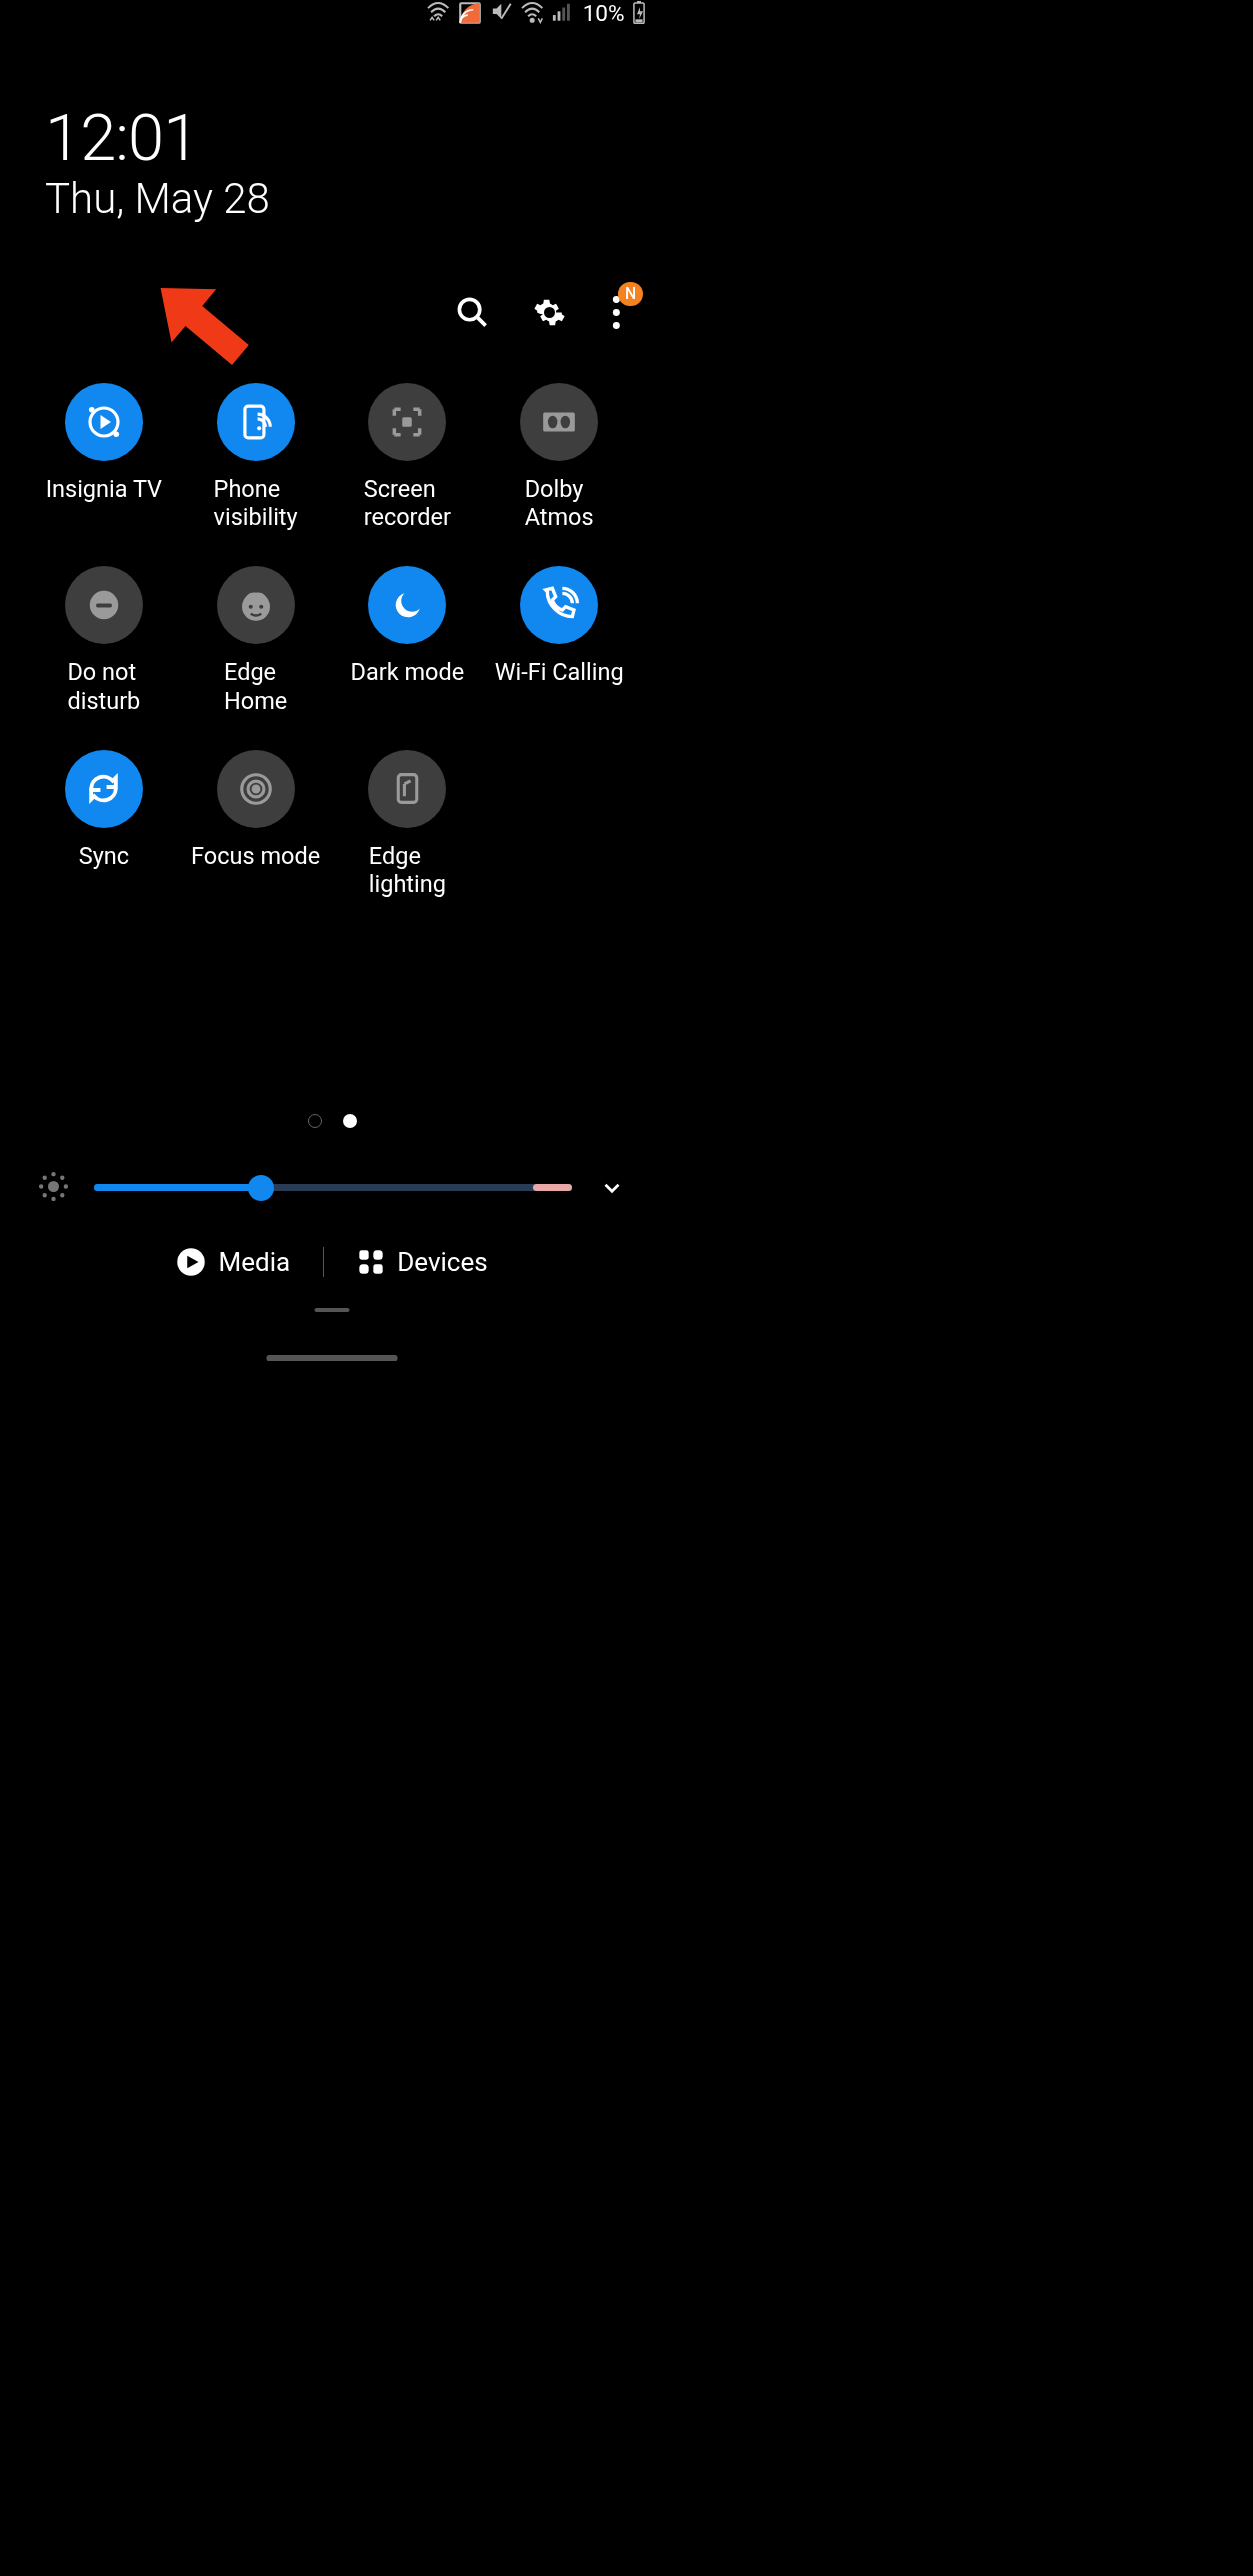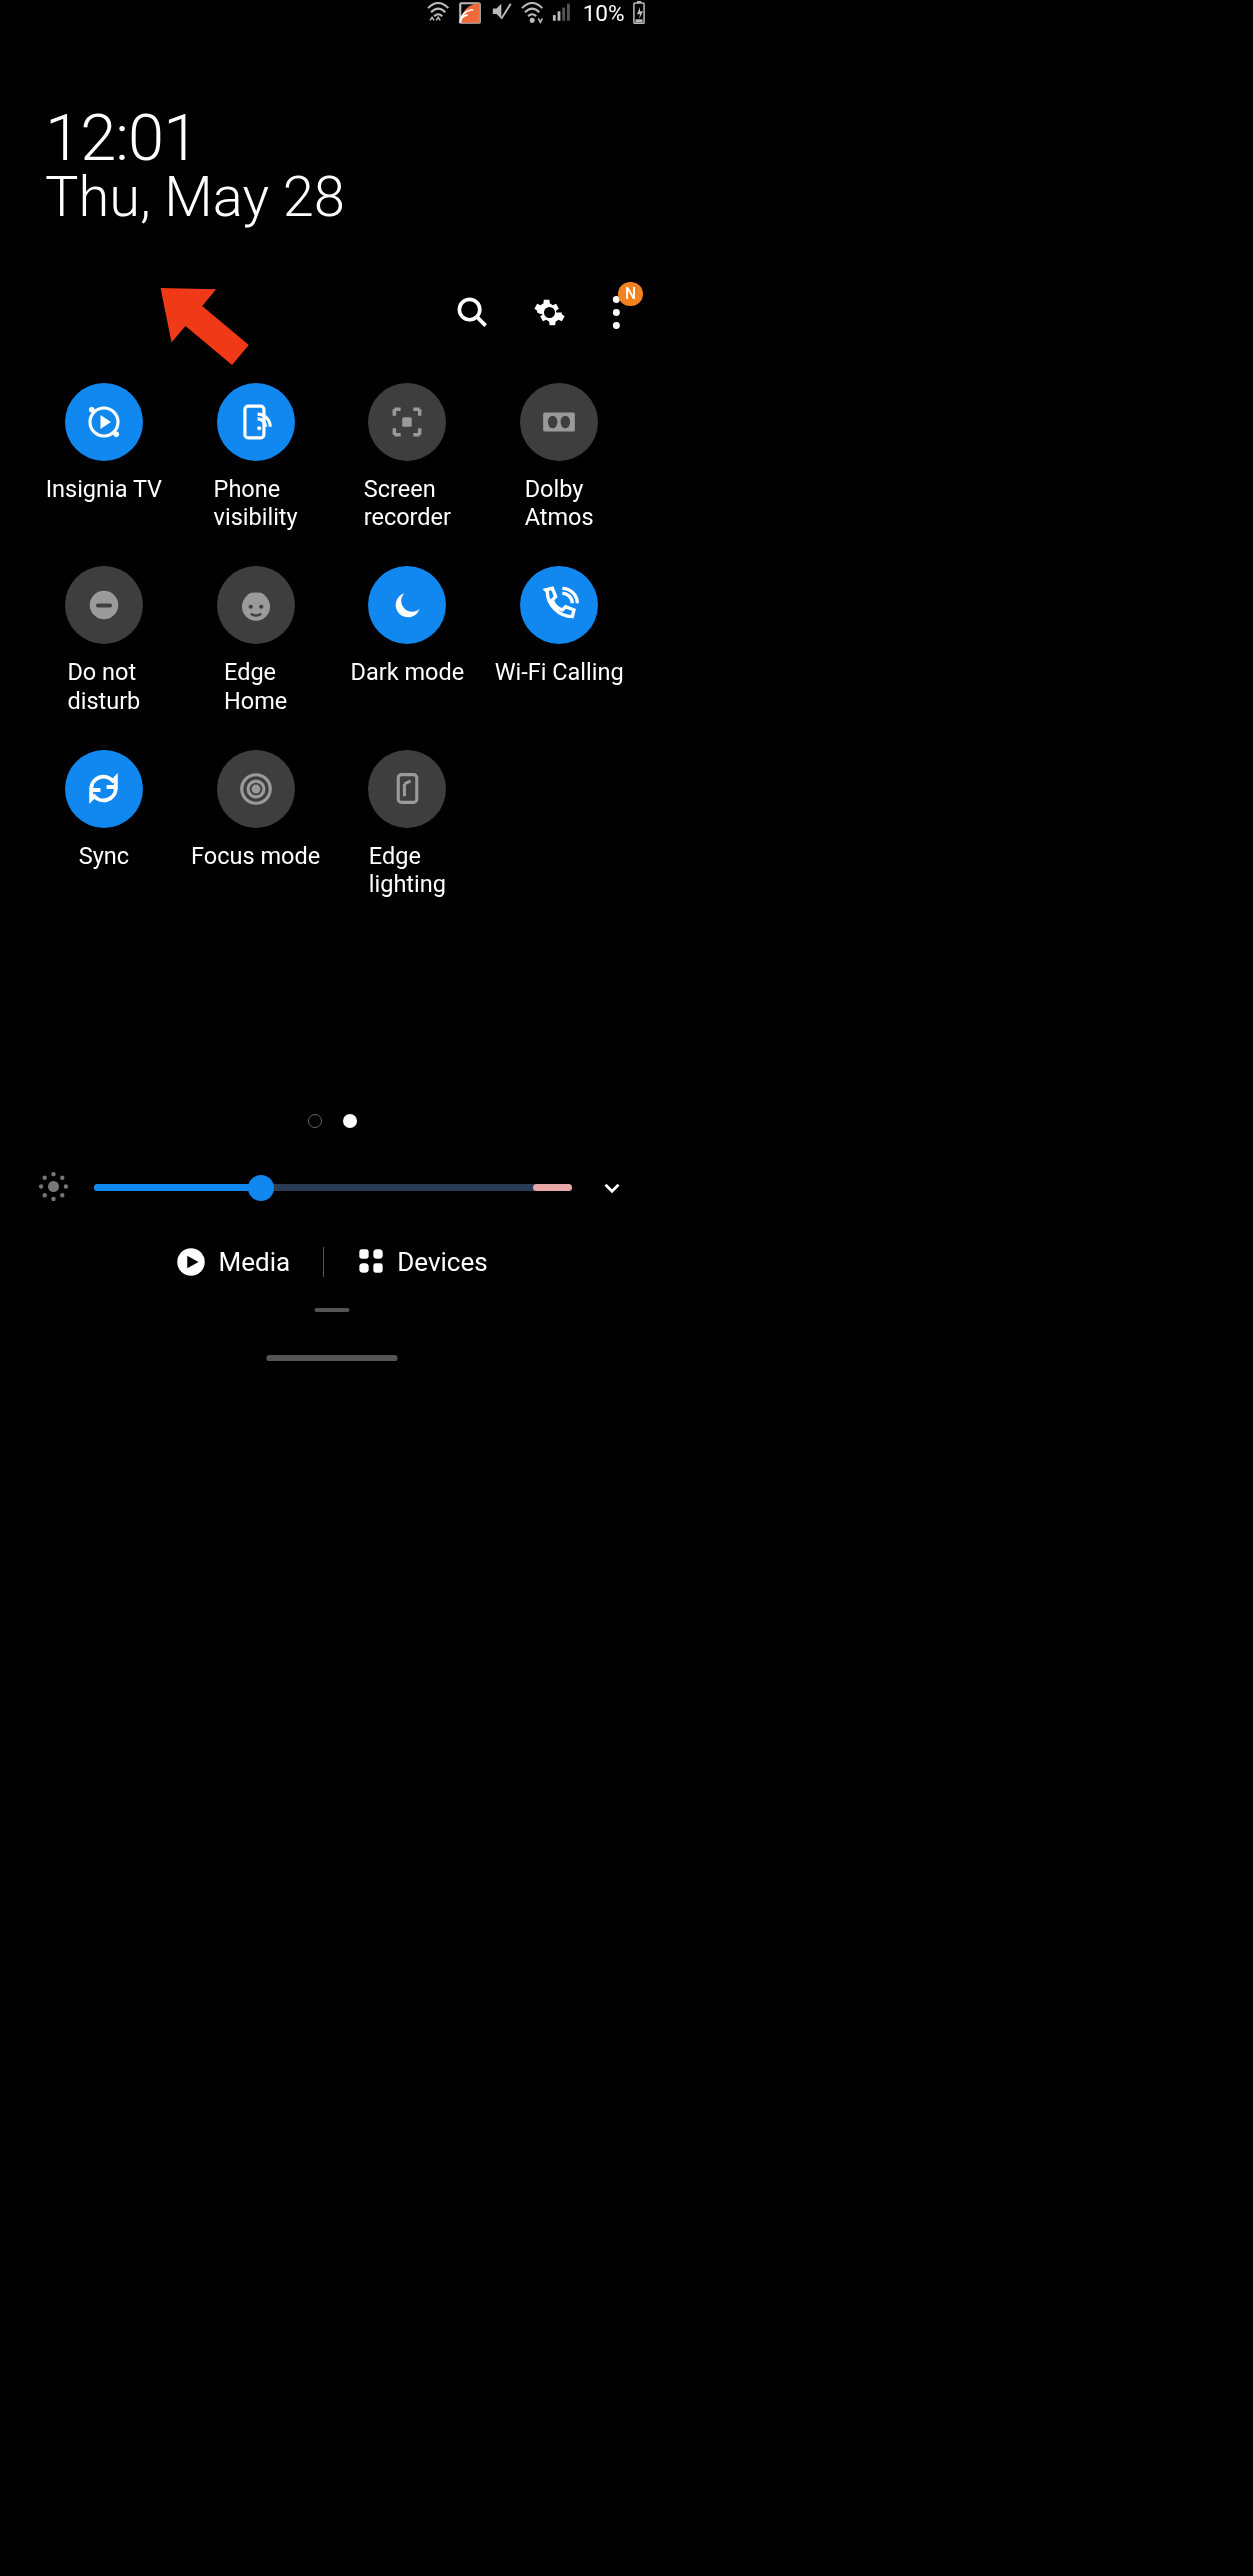--- a/index.html
+++ b/index.html
@@ -3,21 +3,21 @@
 <meta charset="utf-8">
 <style>
   html,body{margin:0;padding:0;background:#000;color:#fff;font-family:Roboto,"Segoe UI",Arial,sans-serif;height:100%;}
   .screen{position:relative;width:664px;height:1364px;background:#000;overflow:hidden;}
   
   .status-bar{position:absolute;top:0;right:8px;height:57px;width:100%;display:flex;justify-content:flex-end;align-items:flex-start;padding-right:10.4px;box-sizing:border-box;gap:7px;font-size:24.4px;font-weight:400;}
   .status-bar .ic{display:flex;align-items:center;}
   .battery-pct{font-size:22.6px;margin-left:1.7px;}
   
   .clock{position:absolute;left:45px;top:100px;font-size:65px;font-weight:300;letter-spacing:-0.9px;}
-  .date{position:absolute;left:45px;top:164px;font-size:56px;font-weight:300;}
+  .date{position:absolute;left:45px;top:174px;font-size:42px;font-weight:300;}
   
   .arrow{position:absolute;left:131px;top:252px;width:139px;height:139px;pointer-events:none;}
   
   .qs-toolbar{position:absolute;top:292px;right:37px;display:flex;align-items:center;gap:37px;}
   .tb-btn{width:40px;height:40px;display:flex;align-items:center;justify-content:center;position:relative;}
   .badge{position:absolute;top:-10.4px;right:-15.7px;width:24.4px;height:24.4px;border-radius:50%;background:#f58220;color:#fff;font-size:15.7px;display:flex;align-items:center;justify-content:center;font-weight:500;}
   
   .qs-grid{position:absolute;left:28px;top:383px;width:607px;display:grid;grid-template-columns:repeat(4,1fr);row-gap:35px;}
   .tile{display:flex;flex-direction:column;align-items:center;gap:14px;}
   .tile .circle{width:78px;height:78px;border-radius:50%;display:flex;align-items:center;justify-content:center;}
@@ -31,21 +31,21 @@
   .page-dots .dot.solid{background:#fff;}
   
   .brightness{position:absolute;left:37px;right:37px;top:1157px;height:61px;display:flex;align-items:center;gap:24.4px;}
   .br-track{flex:1;height:6.1px;background:#2a3b55;border-radius:3.5px;position:relative;}
   .br-fill{position:absolute;left:0;top:0;bottom:0;background:#1088f0;border-radius:3.5px;}
   .br-cap{position:absolute;right:0;top:0;bottom:0;width:39px;background:#e8a8a8;border-radius:3.5px;}
   .br-thumb{position:absolute;top:50%;width:26px;height:26px;background:#1088f0;border-radius:50%;transform:translate(-50%,-50%);}
   .br-expand{width:31px;height:31px;display:flex;align-items:center;justify-content:center;}
   
   .bottom-row{position:absolute;left:0;right:0;top:1236px;height:52px;display:flex;align-items:center;justify-content:center;gap:33px;font-size:26px;}
-  .br-btn{display:flex;gap:12.2px;}
+  .br-btn{display:flex;align-items:center;gap:12.2px;}
   .sep{width:0.9px;height:30px;background:#555;}
   
   .handle{position:absolute;bottom:52px;left:50%;transform:translateX(-50%);width:35px;height:4.4px;background:#555;border-radius:2.6px;}
   .navbar{position:absolute;bottom:3.5px;left:50%;transform:translateX(-50%);width:131px;height:5.2px;background:#555;border-radius:2.6px;}
 </style>
 </head>
 <body>
 
 <div class="screen">
 

